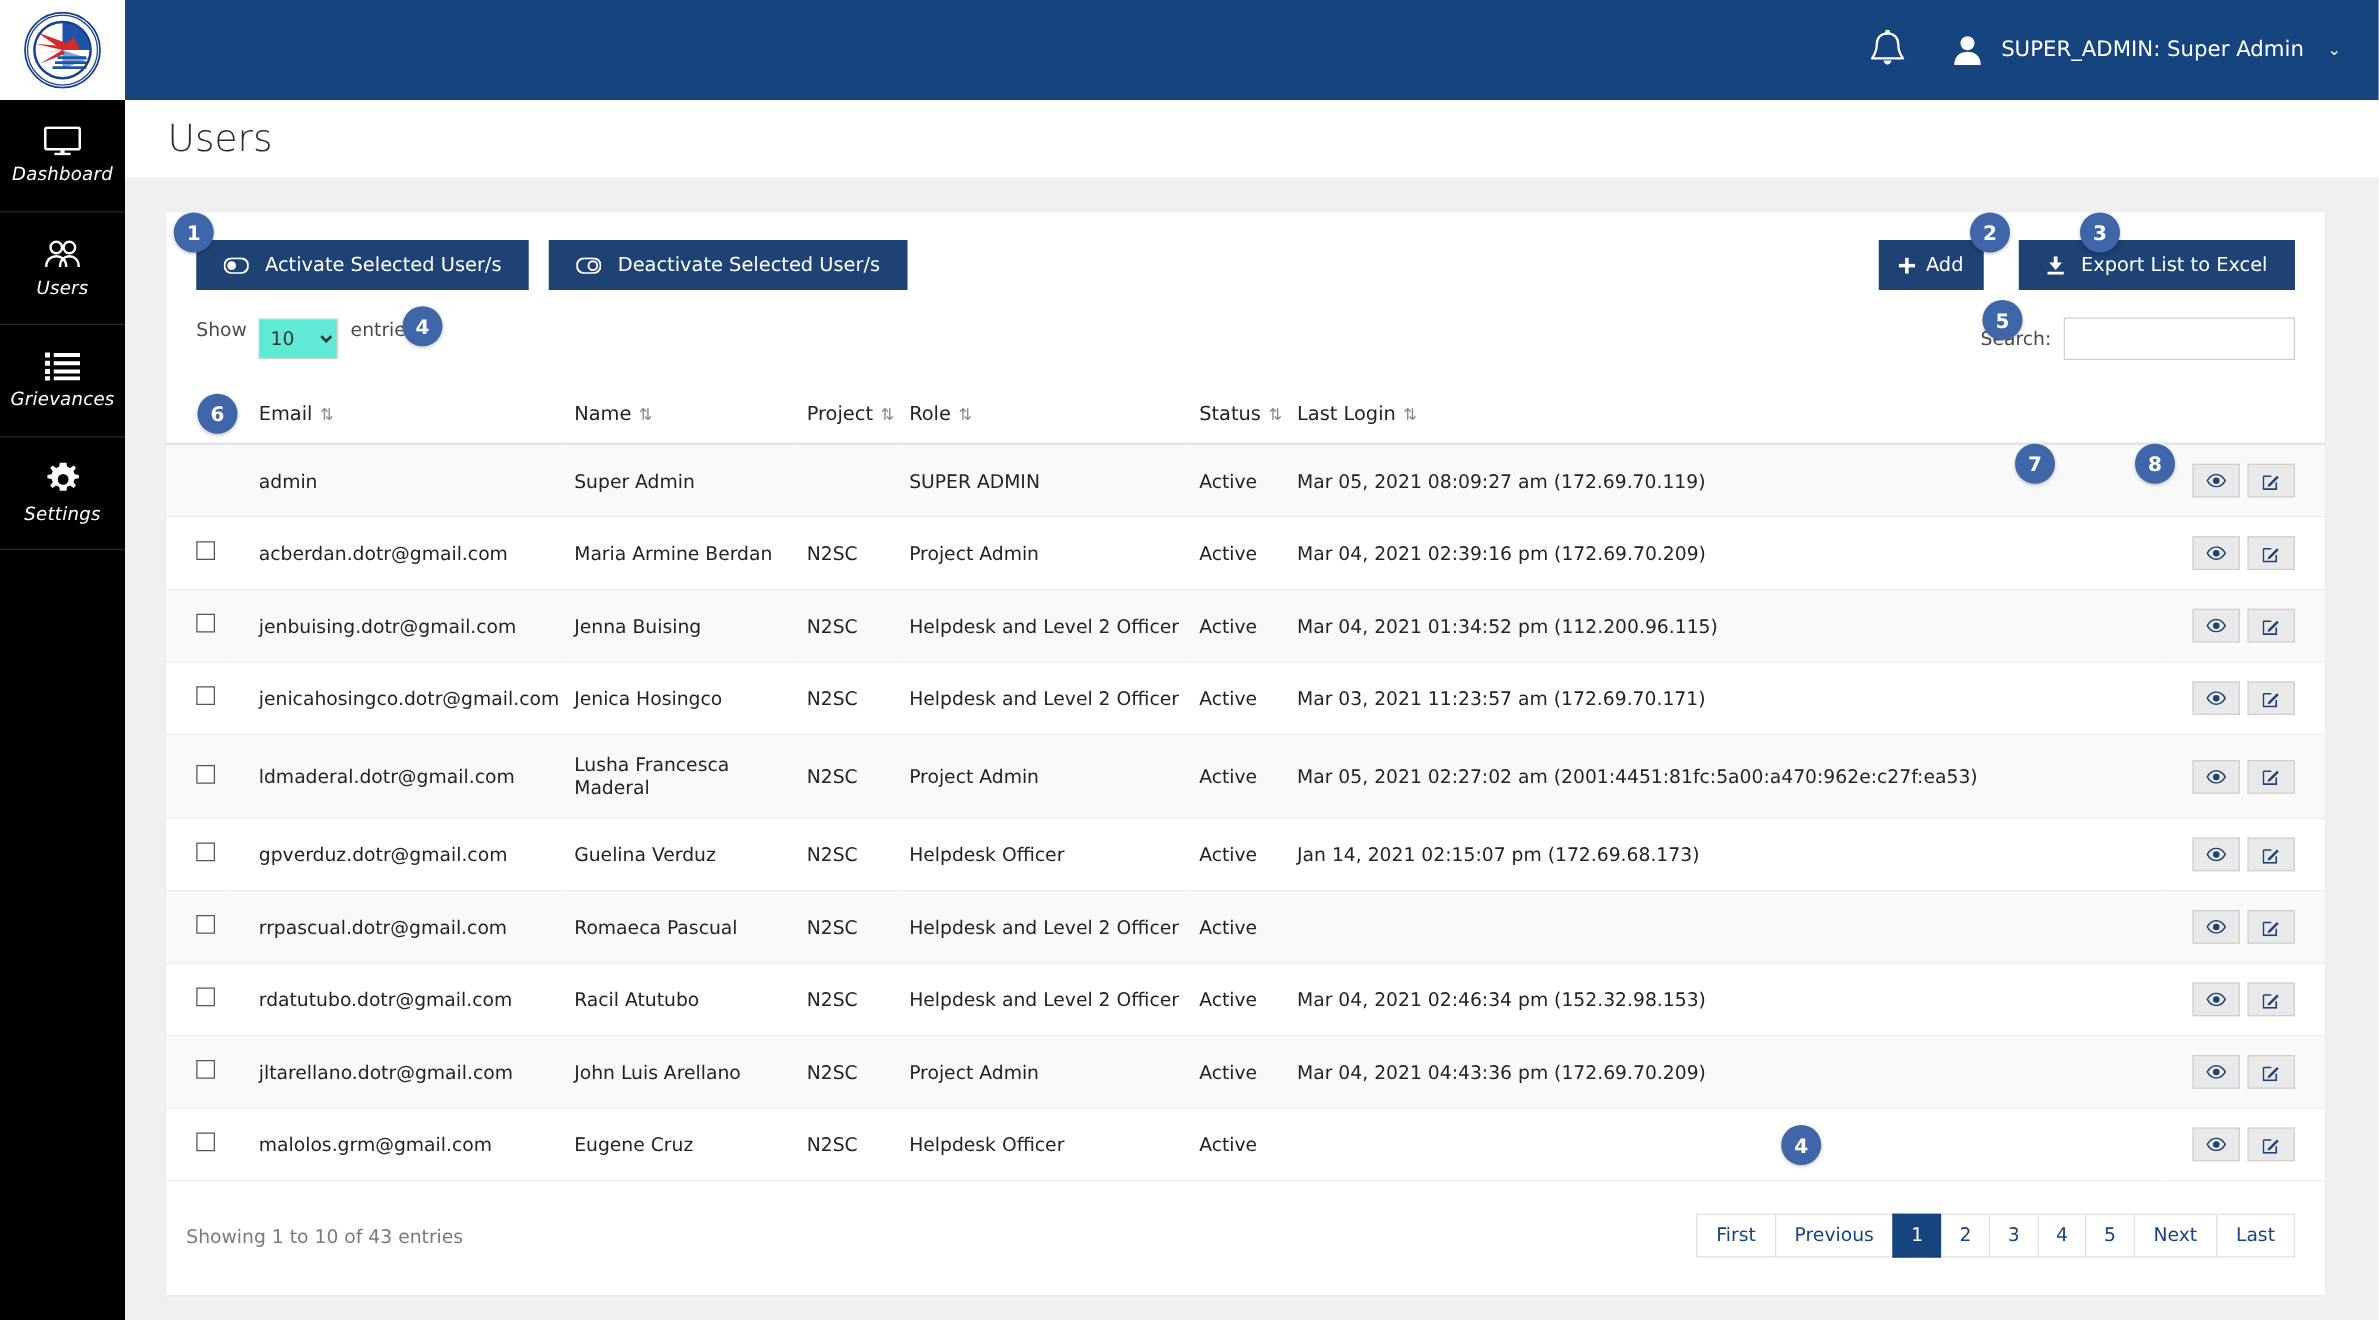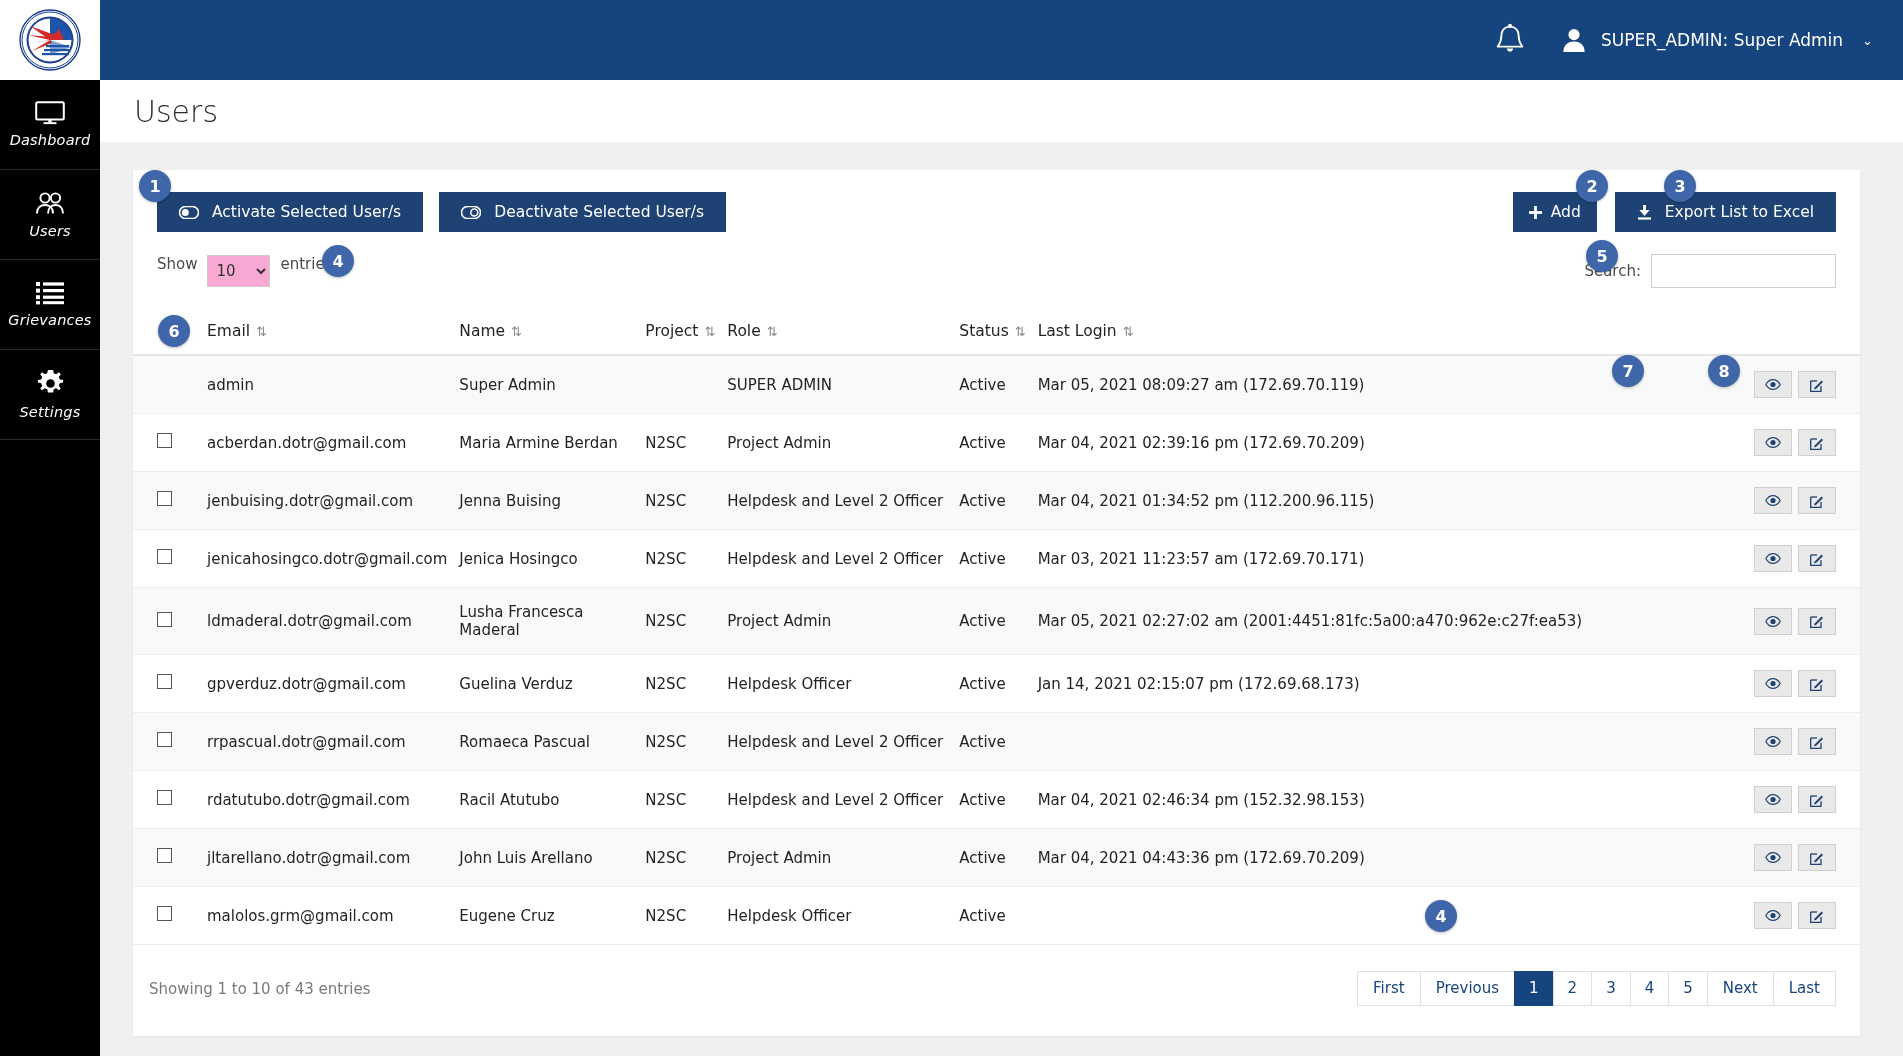--- a/index.html
+++ b/index.html
@@ -73,32 +73,32 @@
     padding: 22px 24px 0 24px;
   }
   .btn {
     background: #1d4273; color: #ffffff; border: none;
     font-size: 15.5px; font-family: inherit;
     display: inline-flex; align-items: center; gap: 13px;
     padding: 0 22px; height: 40px; cursor: pointer;
   }
   .btn.small { padding: 0 16px; gap: 9px; }
   .btn-group-left { display: flex; gap: 16px; }
-  .btn-group-right { display: flex; gap: 18px; }
+  .btn-group-right { display: flex; gap: 28px; }
 
   
   .meta-row {
     display: flex; justify-content: space-between; align-items: center;
     padding: 22px 24px 0 24px;
   }
   .length-ctl { display: flex; gap: 10px; font-size: 15px; color: #4a4a4a; }
   .length-ctl select {
     font-family: inherit; font-size: 15px; color: #333;
     height: 32px; width: 63px; padding: 0 4px;
-    border: 1px solid #cccccc; background: #f9a8d4;
+    border: 1px solid #cccccc; background: #5eead4;
   }
   .search-ctl { display: flex; align-items: center; gap: 10px; font-size: 15px; color: #4a4a4a; }
   .search-ctl input {
     font-family: inherit; font-size: 15px; height: 34px; width: 185px;
     border: 1px solid #cfcfcf; background: #fff; padding: 0 8px;
   }
 
   
   table { width: 100%; border-collapse: collapse; margin-top: 20px; }
   thead th {

